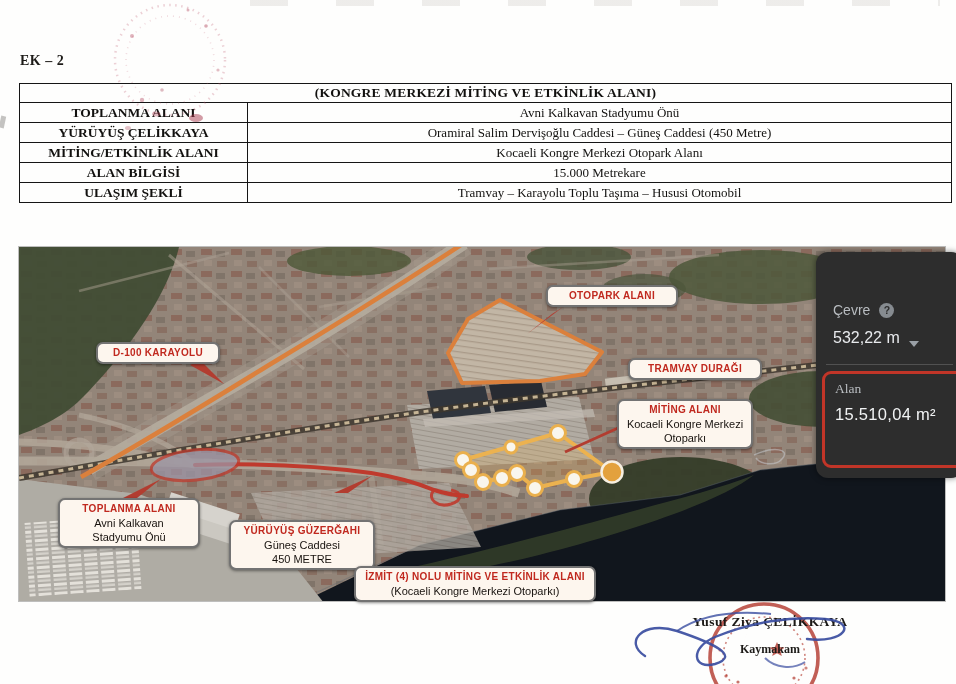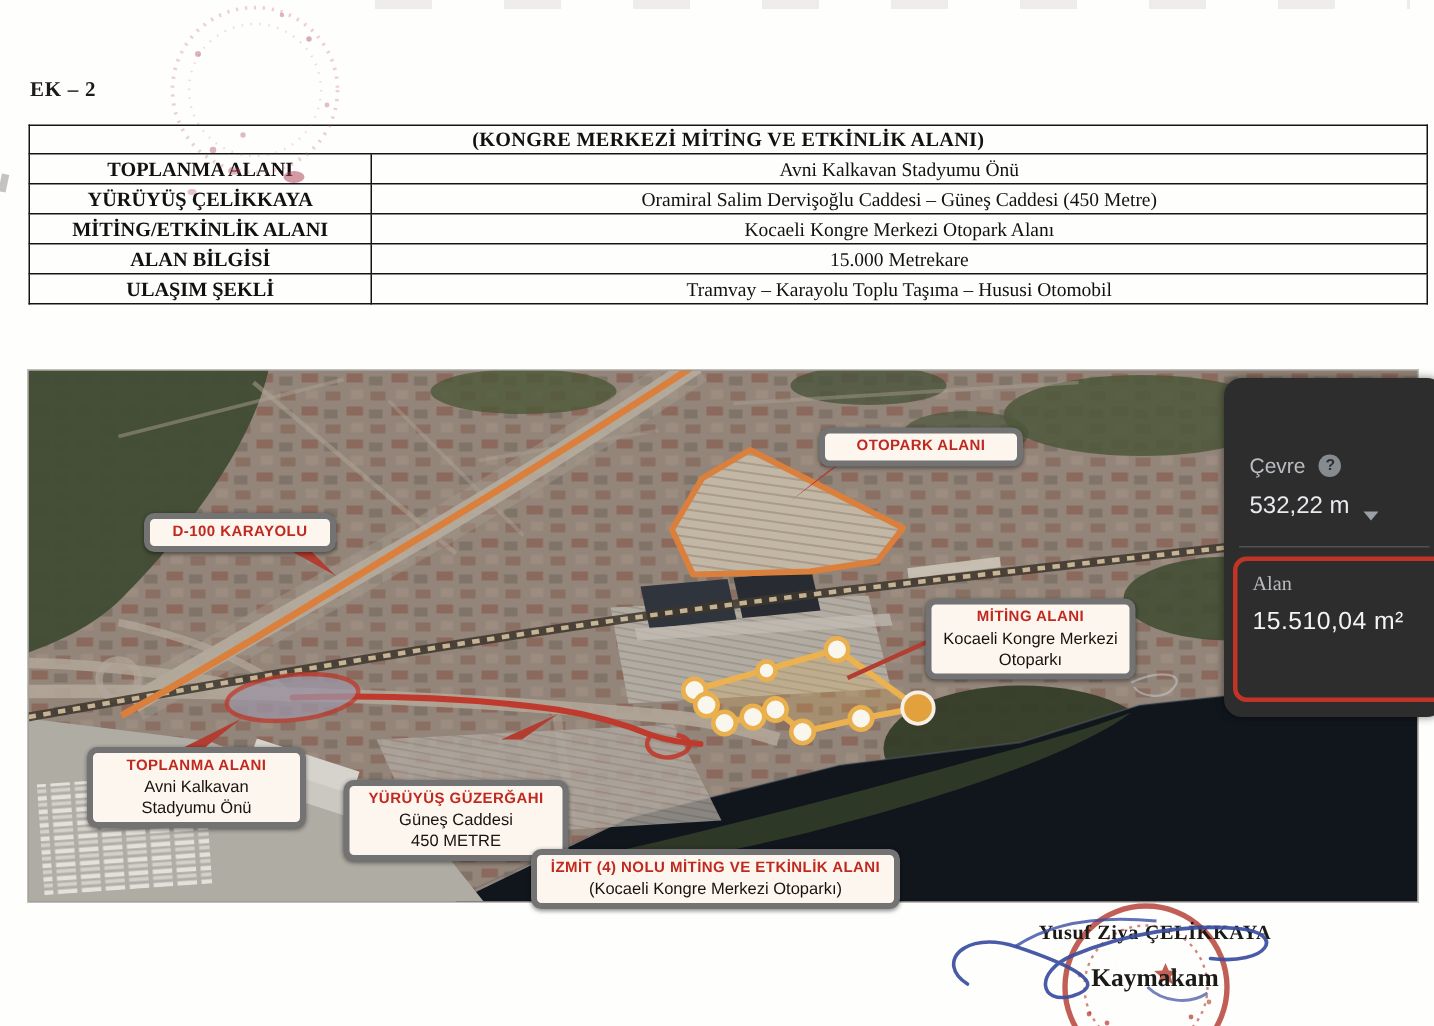--- a/index.html
+++ b/index.html
@@ -22,21 +22,21 @@
   td.hdr{font-weight:bold;font-size:13.5px;text-align:center;height:18px;letter-spacing:.2px;}
   td.lbl{font-weight:bold;font-size:13.5px;text-align:center;height:19px;}
   td.val{font-size:13px;text-align:center;height:19px;}
 
   
   .map{position:absolute;left:19px;top:247px;width:926px;height:354px;outline:1px solid rgba(0,0,0,.25);
        overflow:hidden;background:#8e8176;}
   .map svg{display:block;}
 
   
-  .callout{position:absolute;background:#fdf6ee;border:4px solid #737373;border-radius:7px;
+  .callout{position:absolute;background:#fdf6ee;border:2px solid #737373;border-radius:7px;
     text-align:center;padding:2px 6px;box-shadow:0 1px 3px rgba(0,0,0,.45);
     font-family:"Liberation Sans", sans-serif;z-index:5;}
   .callout .t{color:#c0291f;font-weight:bold;font-size:10px;letter-spacing:.3px;line-height:1.35;}
   .callout .s{color:#17120e;font-weight:normal;font-size:11px;line-height:1.3;}
   .co-otopark{left:546px;top:285px;width:116px;}
   .co-d100{left:96px;top:342px;width:108px;}
   .co-tramvay{left:628px;top:358px;width:118px;}
   .co-miting{left:617px;top:399px;width:120px;}
   .co-toplanma{left:58px;top:498px;width:126px;}
   .co-yuruyus{left:229px;top:520px;width:130px;}
@@ -54,21 +54,21 @@
     border-top:6px solid #9aa0a6;display:inline-block;}
   .mpanel .divider{position:absolute;left:10px;right:10px;top:112px;height:1px;background:#515151;}
   .alan-box{position:absolute;left:6px;top:119px;width:128px;height:84px;border:3px solid #c13528;border-radius:9px;padding:7px 0 0 10px;}
   .alan-box .alan-label{color:#b9bdc1;font-size:13.5px;font-family:Liberation Serif, serif;}
   .alan-box .alan-val{color:#f1f3f4;font-size:16.5px;margin-top:8px;letter-spacing:.3px;}
 
   
   .sig-name{position:absolute;left:640px;top:614px;width:260px;text-align:center;
     font-weight:bold;font-size:13.5px;color:#1c1a17;letter-spacing:.4px;z-index:4;}
   .sig-title{position:absolute;left:640px;top:642px;width:260px;text-align:center;
-    font-weight:bold;font-size:17px;color:#1c1a17;z-index:4;}
+    font-weight:bold;font-size:12px;color:#1c1a17;z-index:4;}
   .stamp-svg{position:absolute;left:698px;top:598px;z-index:3;}
   .signature-svg{position:absolute;left:615px;top:598px;z-index:5;}
   .topstamp-svg{position:absolute;left:98px;top:0px;z-index:2;}
 </style>
 </head>
 <body>
 
 <div class="page">
 
   <div class="scan-smudge"></div>
@@ -226,20 +226,23 @@
 
       <rect width="926" height="354" fill="#8a7a66" opacity="0.05"></rect>
     </svg>
   </div>
 
   <div class="callout co-otopark">
     <div class="t">OTOPARK ALANI</div>
   </div>
   <div class="callout co-d100">
     <div class="t">D-100 KARAYOLU</div>
+  </div>
+  <div class="callout co-tramvay">
+    <div class="t">TRAMVAY DURAĞI</div>
   </div>
   <div class="callout co-miting">
     <div class="t">MİTİNG ALANI</div>
     <div class="s">Kocaeli Kongre Merkezi</div>
     <div class="s">Otoparkı</div>
   </div>
   <div class="callout co-toplanma">
     <div class="t">TOPLANMA ALANI</div>
     <div class="s">Avni Kalkavan</div>
     <div class="s">Stadyumu Önü</div>

